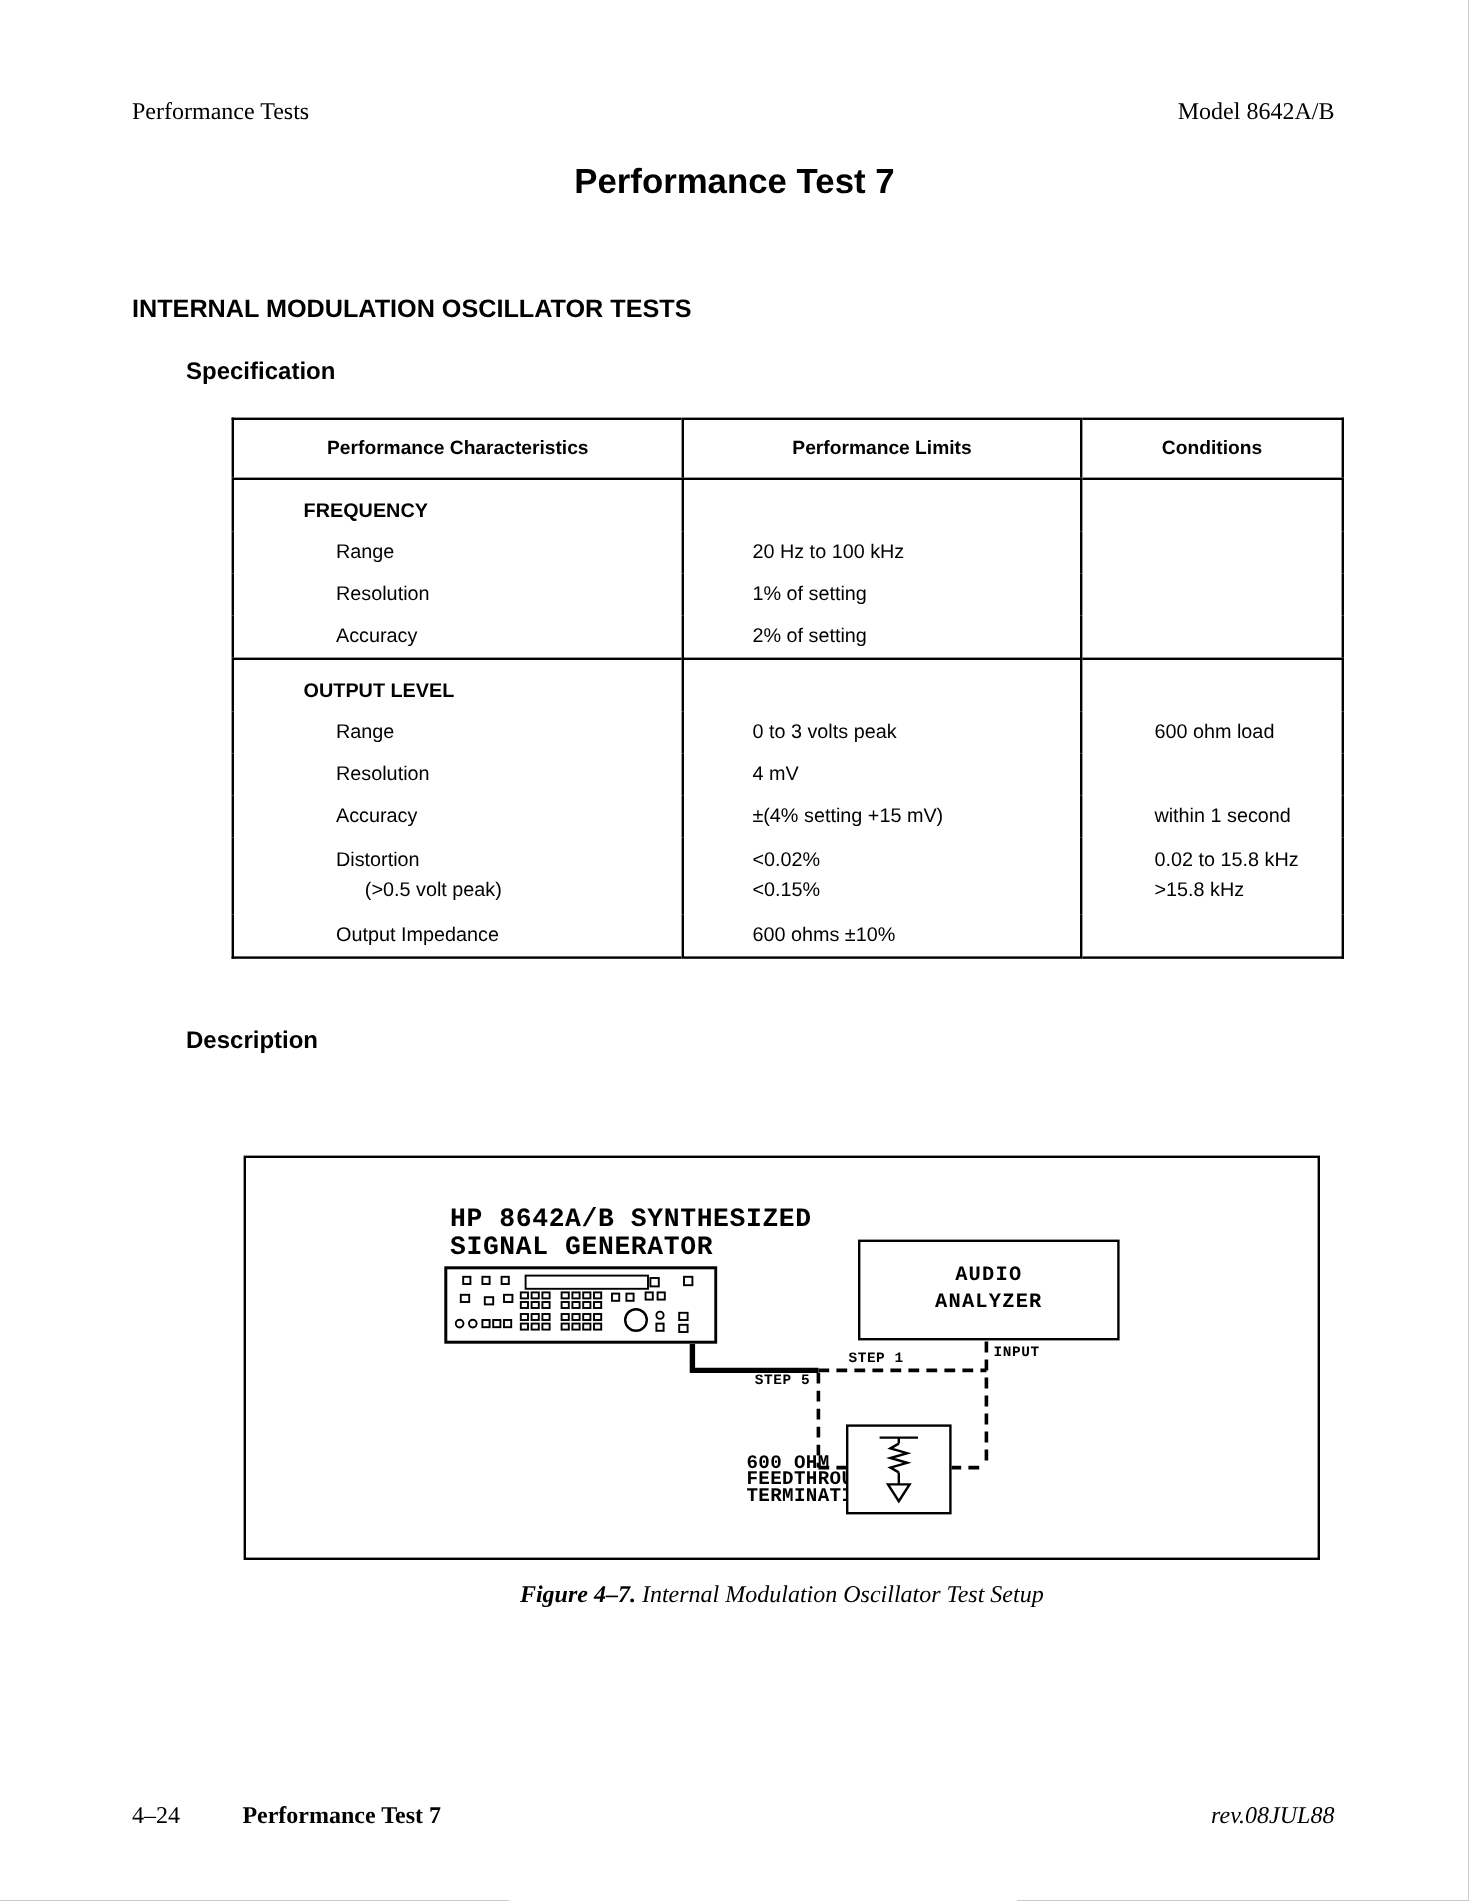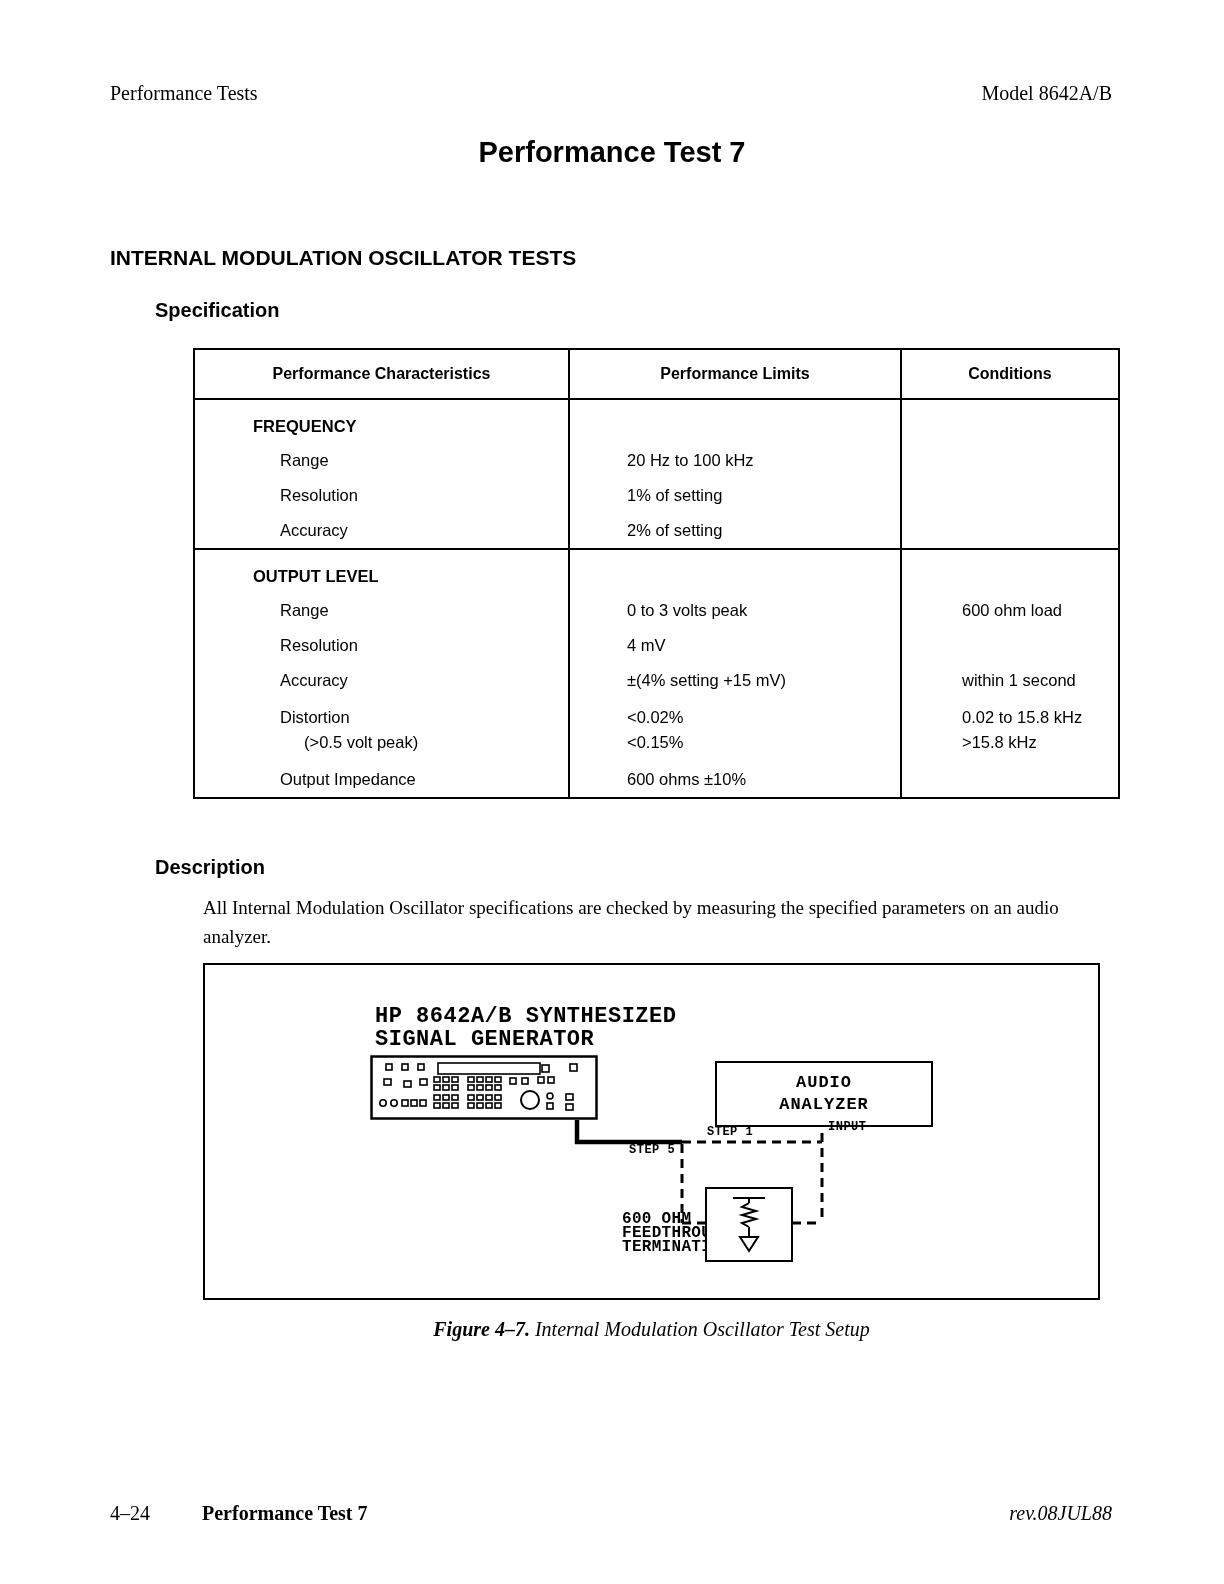--- a/index.html
+++ b/index.html
@@ -96,21 +96,21 @@
   }
   .fig-lines{position:absolute;left:0;top:0;width:897px;height:337px;}
   .mono{font-family:"Liberation Mono", monospace;font-weight:bold;}
   .gen-label{
     position:absolute;left:170px;top:40px;
     font-size:22px;letter-spacing:0.5px;line-height:23px;
     white-space:nowrap;
   }
   .gen-panel{position:absolute;left:165px;top:90px;}
   .analyzer-box{
-    position:absolute;left:510px;top:96px;width:218px;height:66px;
+    position:absolute;left:510px;top:68px;width:218px;height:84px;
     border:2.5px solid #000;box-sizing:border-box;
     display:flex;flex-direction:column;justify-content:center;align-items:center;
     font-size:17px;letter-spacing:1px;line-height:22px;
     background:#fff;
   }
   .fig-lbl{position:absolute;font-size:12px;letter-spacing:0.5px;white-space:nowrap;}
   .lbl-input{left:623px;top:155px;}
   .lbl-step1{left:502px;top:160px;}
   .lbl-step5{left:424px;top:178px;}
   .term-labels{
@@ -215,21 +215,20 @@
       </tr>
       <tr class="data-row group-end">
         <td class="c1">Output Impedance</td>
         <td class="c2">600 ohms ±10%</td>
         <td class="c3"></td>
       </tr>
     </tbody>
   </table>
 
   <h3 class="sub-heading desc">Description</h3>
-  <p class="description-text">All Internal Modulation Oscillator specifications are checked by measuring the specified parameters on an audio analyzer.</p>
 
   <div class="figure-box">
 
     <svg class="fig-lines" viewBox="0 0 897 337">
       <line x1="372" y1="155" x2="372" y2="179" stroke="#000" stroke-width="4.5"></line>
       <line x1="370" y1="177" x2="477" y2="177" stroke="#000" stroke-width="4.5"></line>
       <g stroke="#000" stroke-width="3" stroke-dasharray="9 6">
         <line x1="477" y1="177" x2="617" y2="177"></line>
         <line x1="617" y1="153" x2="617" y2="258"></line>
         <line x1="477" y1="179" x2="477" y2="258"></line>

